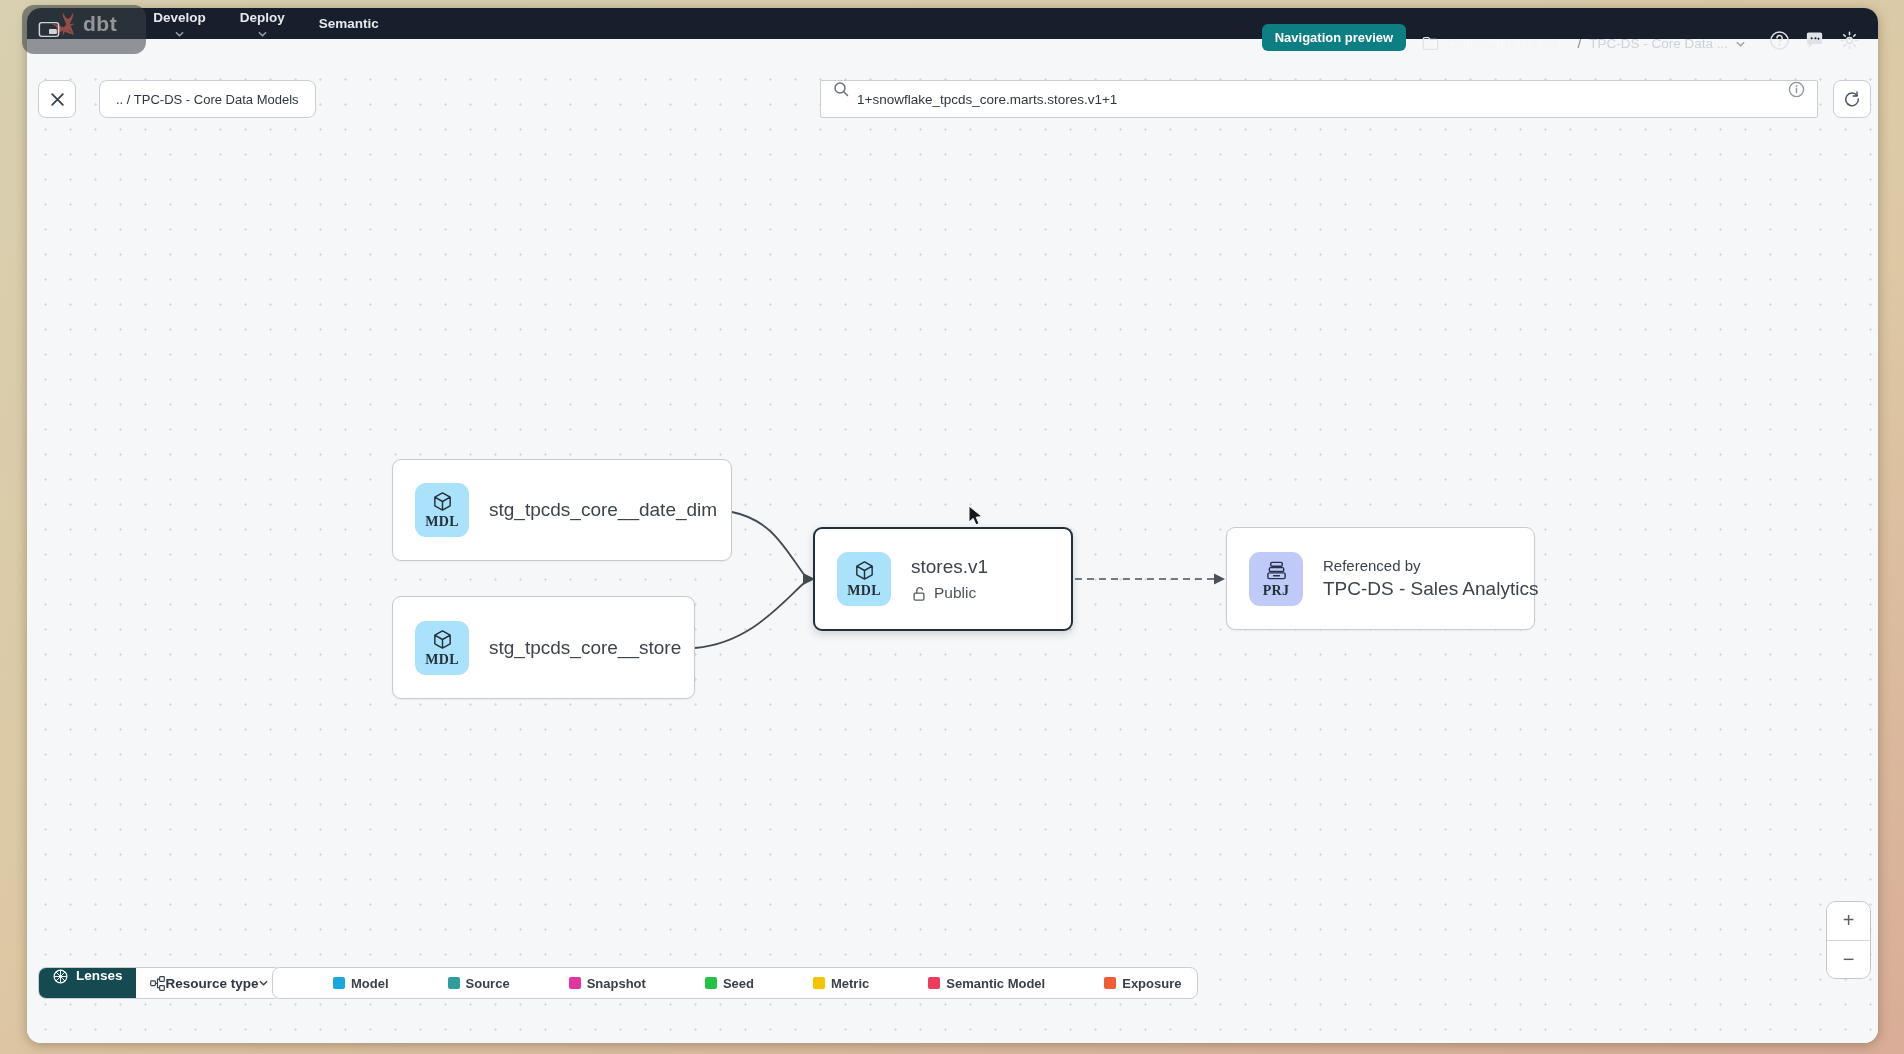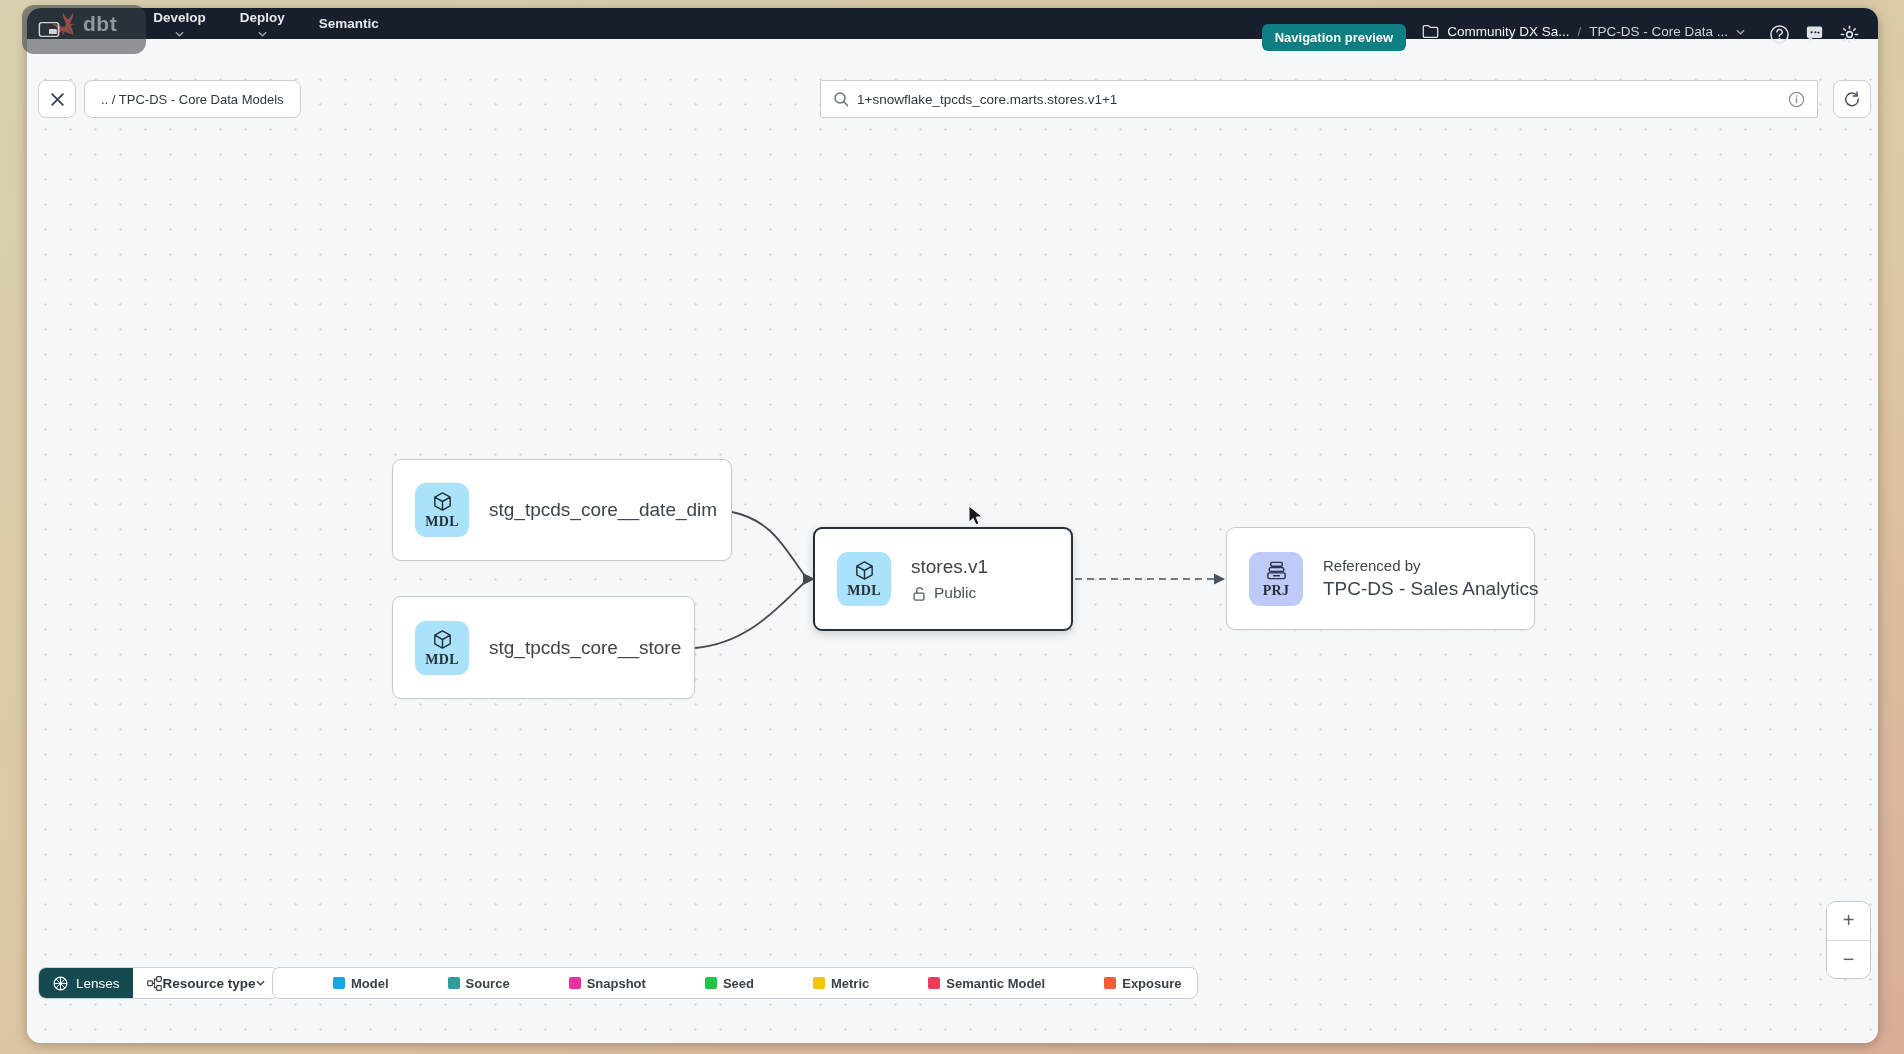--- a/index.html
+++ b/index.html
@@ -12,21 +12,21 @@
     box-shadow:0 2px 12px rgba(60,45,25,.35); }
 
   
   .navbar { position:absolute; top:0; left:0; right:0; height:31px; background:#161f2b;
     display:flex; align-items:center; padding:0 18px 0 23px; color:#e8ebee; }
   .logo { display:flex; align-items:center; gap:7px; margin-right:36px; }
   .logo-text { font-size:21px; font-weight:bold; color:#fff; letter-spacing:.5px; }
   .menu { display:flex; align-items:center; gap:34px; font-size:13.5px; font-weight:600; }
   .menu-item { display:flex; align-items:center; gap:6px; cursor:pointer; color:#e6e9ec;flex-direction:column; }
   .chev { width:9px; height:6px; }
-  .nav-right { margin-left:auto; display:flex; align-items:flex-start; gap:16px;margin-top:28px; }
+  .nav-right { margin-left:auto; display:flex; align-items:flex-end; gap:16px;margin-top:28px; }
   .preview-badge { color:#fff; font-size:13px; font-weight:600; padding:6px 13px;
     border-radius:6px; }
   .nav-crumb { display:flex; align-items:center; gap:8px; font-size:13.5px; }
   .nav-crumb .acct { font-weight:400; color:#f2f4f6; }
   .nav-crumb .sep { color:#7c8690; }
   .nav-crumb .proj { color:#ccd3d9; }
   .nav-icons { display:flex; align-items:center; gap:14px; margin-left:8px; }
   .nav-icons svg { display:block; }
 
   
@@ -35,26 +35,26 @@
     display:flex; align-items:center; padding-left:16px; }
 
   
   .canvas { position:absolute; top:49px; left:0; right:0; bottom:0; background:#f6f7f8;
     background-image:radial-gradient(#d9dbde 1.2px, transparent 1.3px);
     background-size:25px 25px; background-position:6px 10px; }
 
   .float-btn { position:absolute; background:#fff; border:1px solid #c9ced4; border-radius:8px;
     display:flex; align-items:center; justify-content:center; cursor:pointer; }
   .close-btn { left:11px; top:23px; width:38px; height:38px; }
-  .crumb-pill { position:absolute; left:57px; top:23px; height:38px; padding:0 16px;
+  .crumb-pill { position:absolute; left:72px; top:23px; height:38px; padding:0 16px;
     background:#fff; border:1px solid #c9ced4; border-radius:8px;
     display:flex; align-items:center; font-size:13px; color:#2f3740; }
   .searchbar { position:absolute; left:793px; top:23px; width:998px; height:38px;
     background:#fff; border:1px solid #c9ced4; border-radius:2px;
-    display:flex; align-items:center; padding:0 12px; gap:8px; }
+    display:flex; padding:0 12px; gap:8px; }
   .searchbar input { flex:1; border:none; outline:none; font-size:13.5px; color:#30373e;
     font-family:"Liberation Sans", sans-serif; background:transparent; }
   .refresh-btn { left:1806px; top:23px; width:38px; height:38px; }
 
   
   .node { position:absolute; background:#fff; border:1px solid #c6cbd1; border-radius:9px;
     display:flex; align-items:center; gap:20px; padding:0 22px; cursor:pointer;
     box-shadow:0 1px 2px rgba(20,30,40,.05); }
   .node.selected { border:2px solid #20303c; box-shadow:0 3px 8px rgba(20,30,40,.18); }
   .badge { width:54px; height:54px; border-radius:11px; display:flex; flex-direction:column;
@@ -70,22 +70,22 @@
   #node-stores-v1 { left:786px; top:470px; width:260px; height:104px; }
   #node-project { left:1199px; top:470px; width:309px; height:103px; }
 
   .edges { position:absolute; left:0; top:0; width:100%; height:100%; pointer-events:none; }
 
   .cursor { position:absolute; left:941px; top:448px; width:17px; height:22px; z-index:40; }
 
   
   .footer-group { position:absolute; left:11px; bottom:44px; height:32px; display:flex;
     border:1px solid #c9ced4; border-radius:8px; overflow:hidden; background:#fff; }
-  .lenses-seg { display:flex; align-items:center; gap:7px; padding:0 13px; color:#fff;
-    font-size:13.5px; font-weight:400; cursor:pointer; }
+  .lenses-seg { display:flex; align-items:flex-start; gap:7px; padding:0 13px; color:#fff;
+    font-size:13.5px; font-weight:700; cursor:pointer; }
   .rtype-seg { display:flex; align-items:center; padding:0 13px; background:#fff;
     color:#2f3740; font-size:13.5px; font-weight:600; cursor:pointer; }
   .legend-pill { position:absolute; left:245px; bottom:44px; height:32px; background:#fff;
     border:1px solid #c9ced4; border-radius:8px; display:flex; align-items:center;
     gap:15px; padding:0 16px; }
   .legend-item { display:flex; align-items:center; gap:6px; font-size:13px; font-weight:600;
     color:#3a4148; white-space:nowrap;padding-left:44px; }
   .swatch { width:12px; height:12px; border-radius:2px; display:inline-block; }
 
   .zoom-ctl { position:absolute; right:7px; bottom:64px; width:45px; height:78px;

